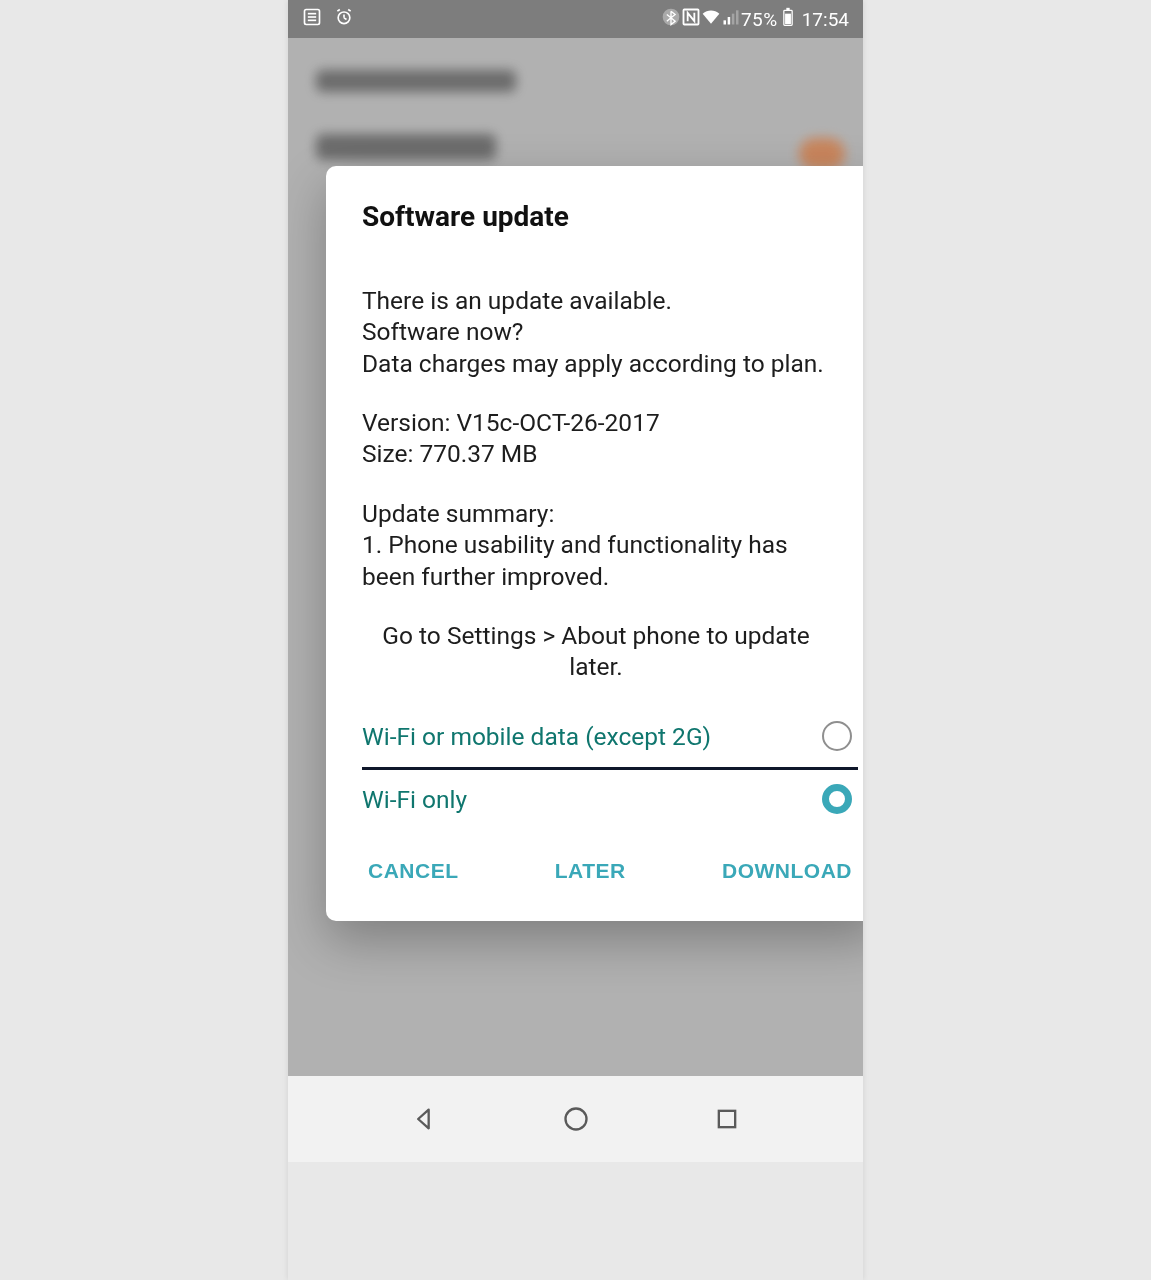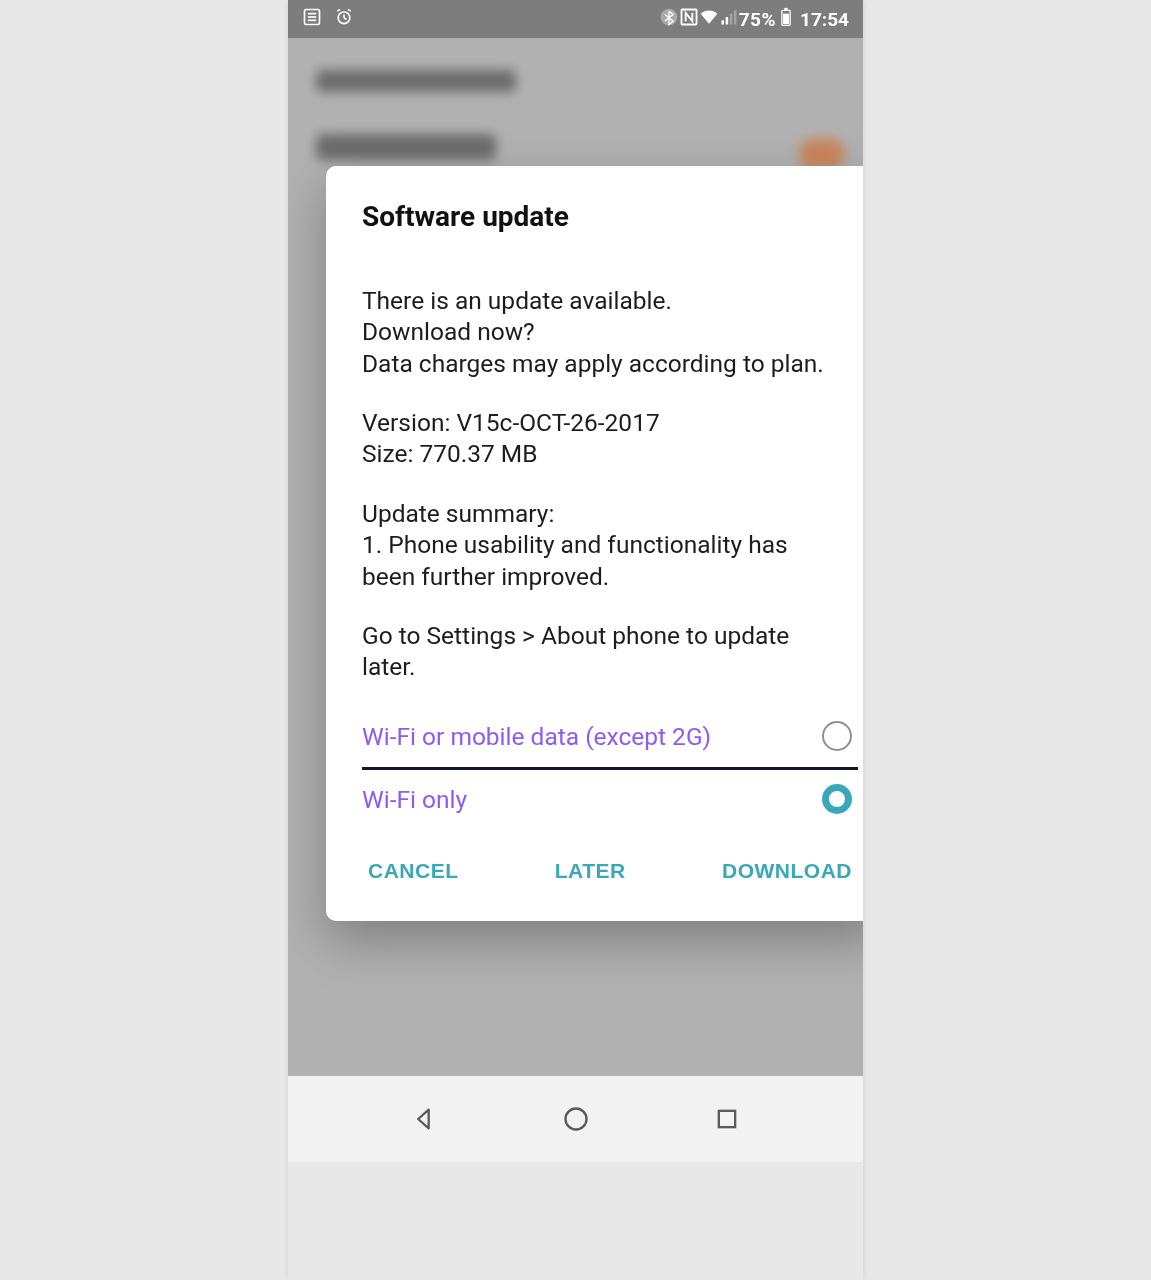--- a/index.html
+++ b/index.html
@@ -23,21 +23,21 @@
   .status-bar {
     height: 38px;
     background: #7d7d7d;
     color: #fff;
     display: flex;
     align-items: center;
     padding: 0 14px;
     font-size: 20px;
   }
   .status-left { display: flex; gap: 12px; align-items: center; }
-  .status-right { margin-left: auto; display: flex; align-items: center; font-weight: bold; }
+  .status-right { margin-left: auto; display: flex; align-items: center; }
   .status-right .pct { font-size: 19px; letter-spacing: 0.5px; }
   .status-right .time { font-size: 19px; margin-left: 4px; }
   .screen-body {
     position: relative;
     height: 1038px;
     overflow: hidden;
     background: #bdbdbd;
   }
   .blurred-bg {
     position: absolute; inset: 0;
@@ -77,30 +77,30 @@
     color: #111;
     padding: 34px 36px 0 36px;
   }
   .dialog-content {
     padding: 52px 52px 0 36px;
     font-size: 24.5px;
     line-height: 1.28;
     color: #1d1d1d;
   }
   .dialog-content .block { margin-bottom: 28px; }
-  .dialog-content .block:last-of-type { margin-bottom: 22px; }
+  .dialog-content .block:last-of-type { margin-bottom: 22px; text-align: center; }
   .radio-group {
     padding: 0 24px 0 36px;
   }
   .radio-row {
     display: flex;
     align-items: center;
     height: 62px;
     font-size: 24.5px;
-    color: #8b5cf6;
+    color: #0f766e;
     border-top: 1px solid transparent;
   }
   .radio-row + .radio-row { border-top: 3px solid #0f172a; }
   .radio-row .radio-label { flex: 1; }
   .radio-outer {
     width: 30px; height: 30px;
     border: 2.5px solid #8f8f8f;
     border-radius: 50%;
     display: flex; align-items: center; justify-content: center;
     margin-right: 6px;
@@ -199,21 +199,21 @@
       <div class="fake-line" style="left:28px; top:96px; width:180px; height:26px;"></div>
       <div class="fake-toggle"></div>
     </div>
     <div class="backdrop"></div>
 
     <div class="dialog">
       <div class="dialog-title">Software update</div>
       <div class="dialog-content">
         <div class="block">
           <div>There is an update available.</div>
-          <div>Download now?</div>
+          <div>Software now?</div>
           <div>Data charges may apply according to plan.</div>
         </div>
         <div class="block">
           <div><span>Version:</span> <span>V15c-OCT-26-2017</span></div>
           <div><span>Size:</span> <span>770.37 MB</span></div>
         </div>
         <div class="block">
           <div>Update summary:</div>
           <div>1. Phone usability and functionality has been further improved.</div>
         </div>

